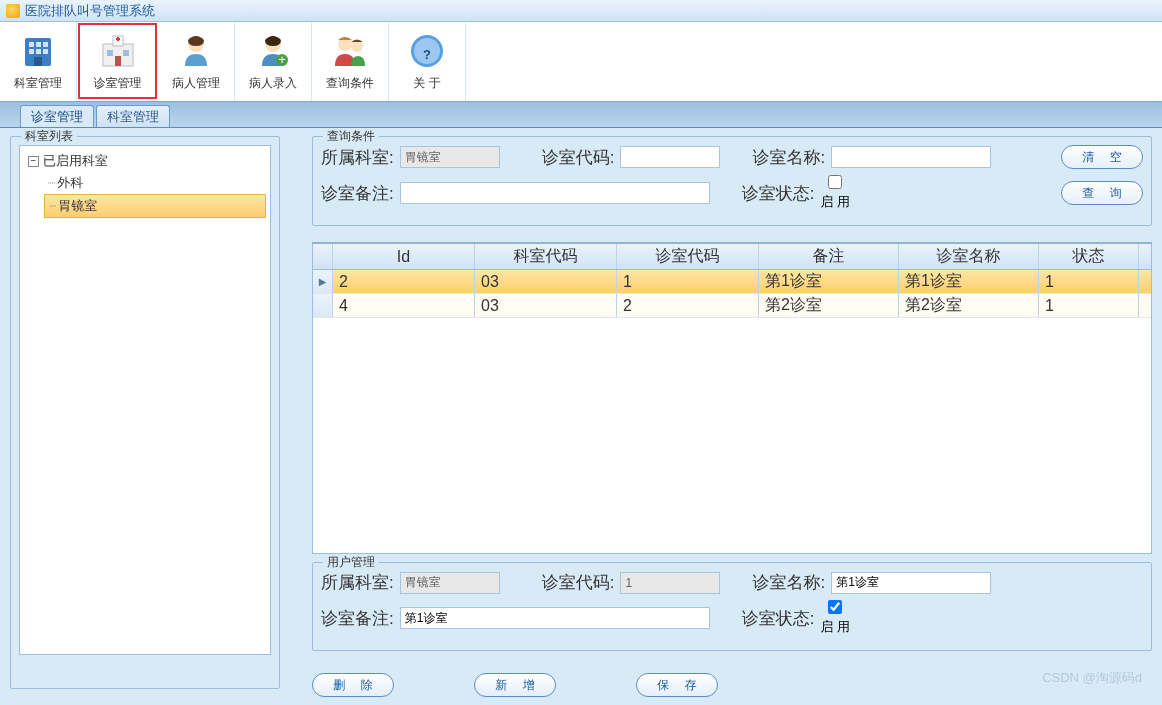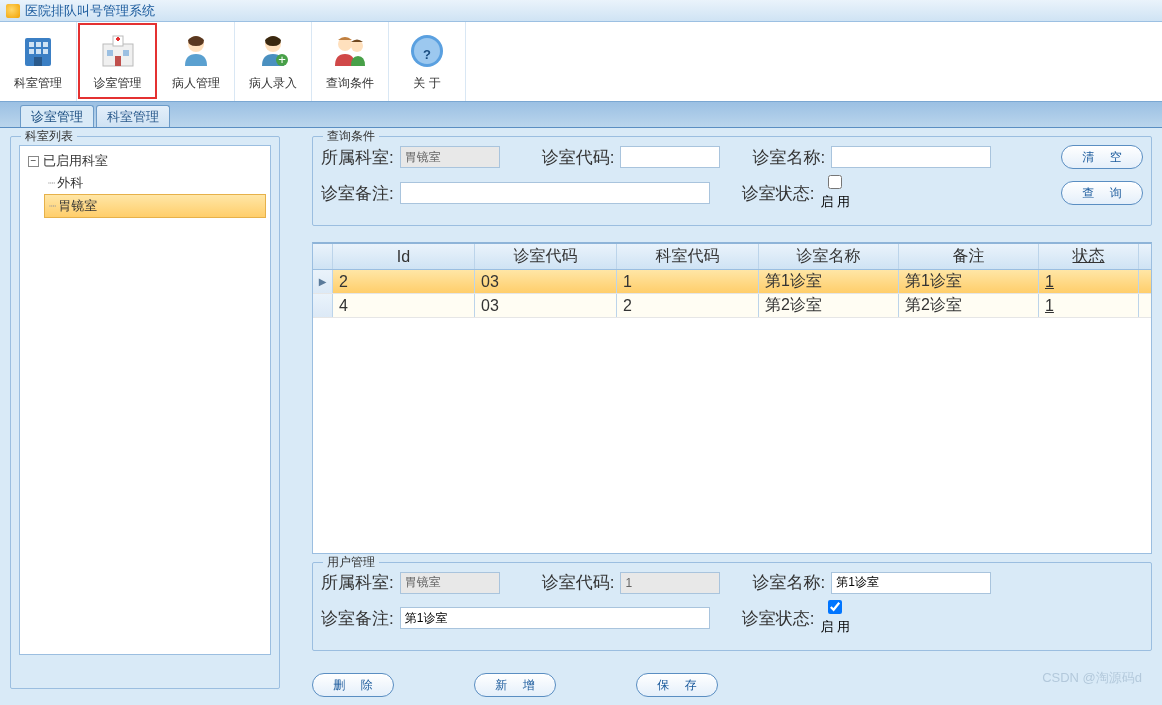--- a/index.html
+++ b/index.html
@@ -36,21 +36,21 @@
     .ghead .gcell { justify-content: center; }
     .grow { display: flex; height: 24px; border-bottom: 1px solid #e6e6e6; background: #fffdf3; }
     .grow.sel { background: linear-gradient(to bottom, #ffe6a6, #ffce6b); }
     .grow .rowhead { width: 20px; background: linear-gradient(to bottom, #eaf3fb, #dce9f6); border-right: 1px solid #bcd4ea; display: flex; justify-content: center; align-items: center; font-size: 10px; color: #5a7a9a; }
     .c0 { width: 20px; }
     .c1 { width: 142px; }
     .c2 { width: 142px; }
     .c3 { width: 142px; }
     .c4 { width: 140px; }
     .c5 { width: 140px; }
-    .c6 { width: 100px; text-decoration: underline; }
+    .c6 { width: 100px; }
     .footer-btns { display: flex; gap: 80px; padding: 6px 20px 0 0; }
     .chk { display: inline-flex; align-items: center; gap: 4px; flex-direction: column; }
     .chk input { width: 14px; height: 14px; }
     .watermark { position: absolute; right: 20px; bottom: 18px; color: #9ab3c9; font-size: 13px; opacity: 0.6; pointer-events: none; }
     svg { display: block; }
   </style>
 </head>
 <body>
 
 <div class="titlebar">
@@ -191,24 +191,24 @@
         </label>
         <span style="flex:1"></span>
         <button class="btn">查 询</button>
       </div>
     </div>
 
     <div class="grid">
       <div class="ghead">
         <div class="gcell c0"></div>
         <div class="gcell c1">Id</div>
+        <div class="gcell c2">科室代码</div>
         <div class="gcell c3">诊室代码</div>
-        <div class="gcell c2">科室代码</div>
+        <div class="gcell c5">备注</div>
         <div class="gcell c4">诊室名称</div>
-        <div class="gcell c5">备注</div>
         <div class="gcell c6">状态</div>
       </div>
       <div class="grow sel">
         <div class="rowhead">▶</div>
         <div class="gcell c1">2</div>
         <div class="gcell c2">03</div>
         <div class="gcell c3">1</div>
         <div class="gcell c4">第1诊室</div>
         <div class="gcell c5">第1诊室</div>
         <div class="gcell c6">1</div>

